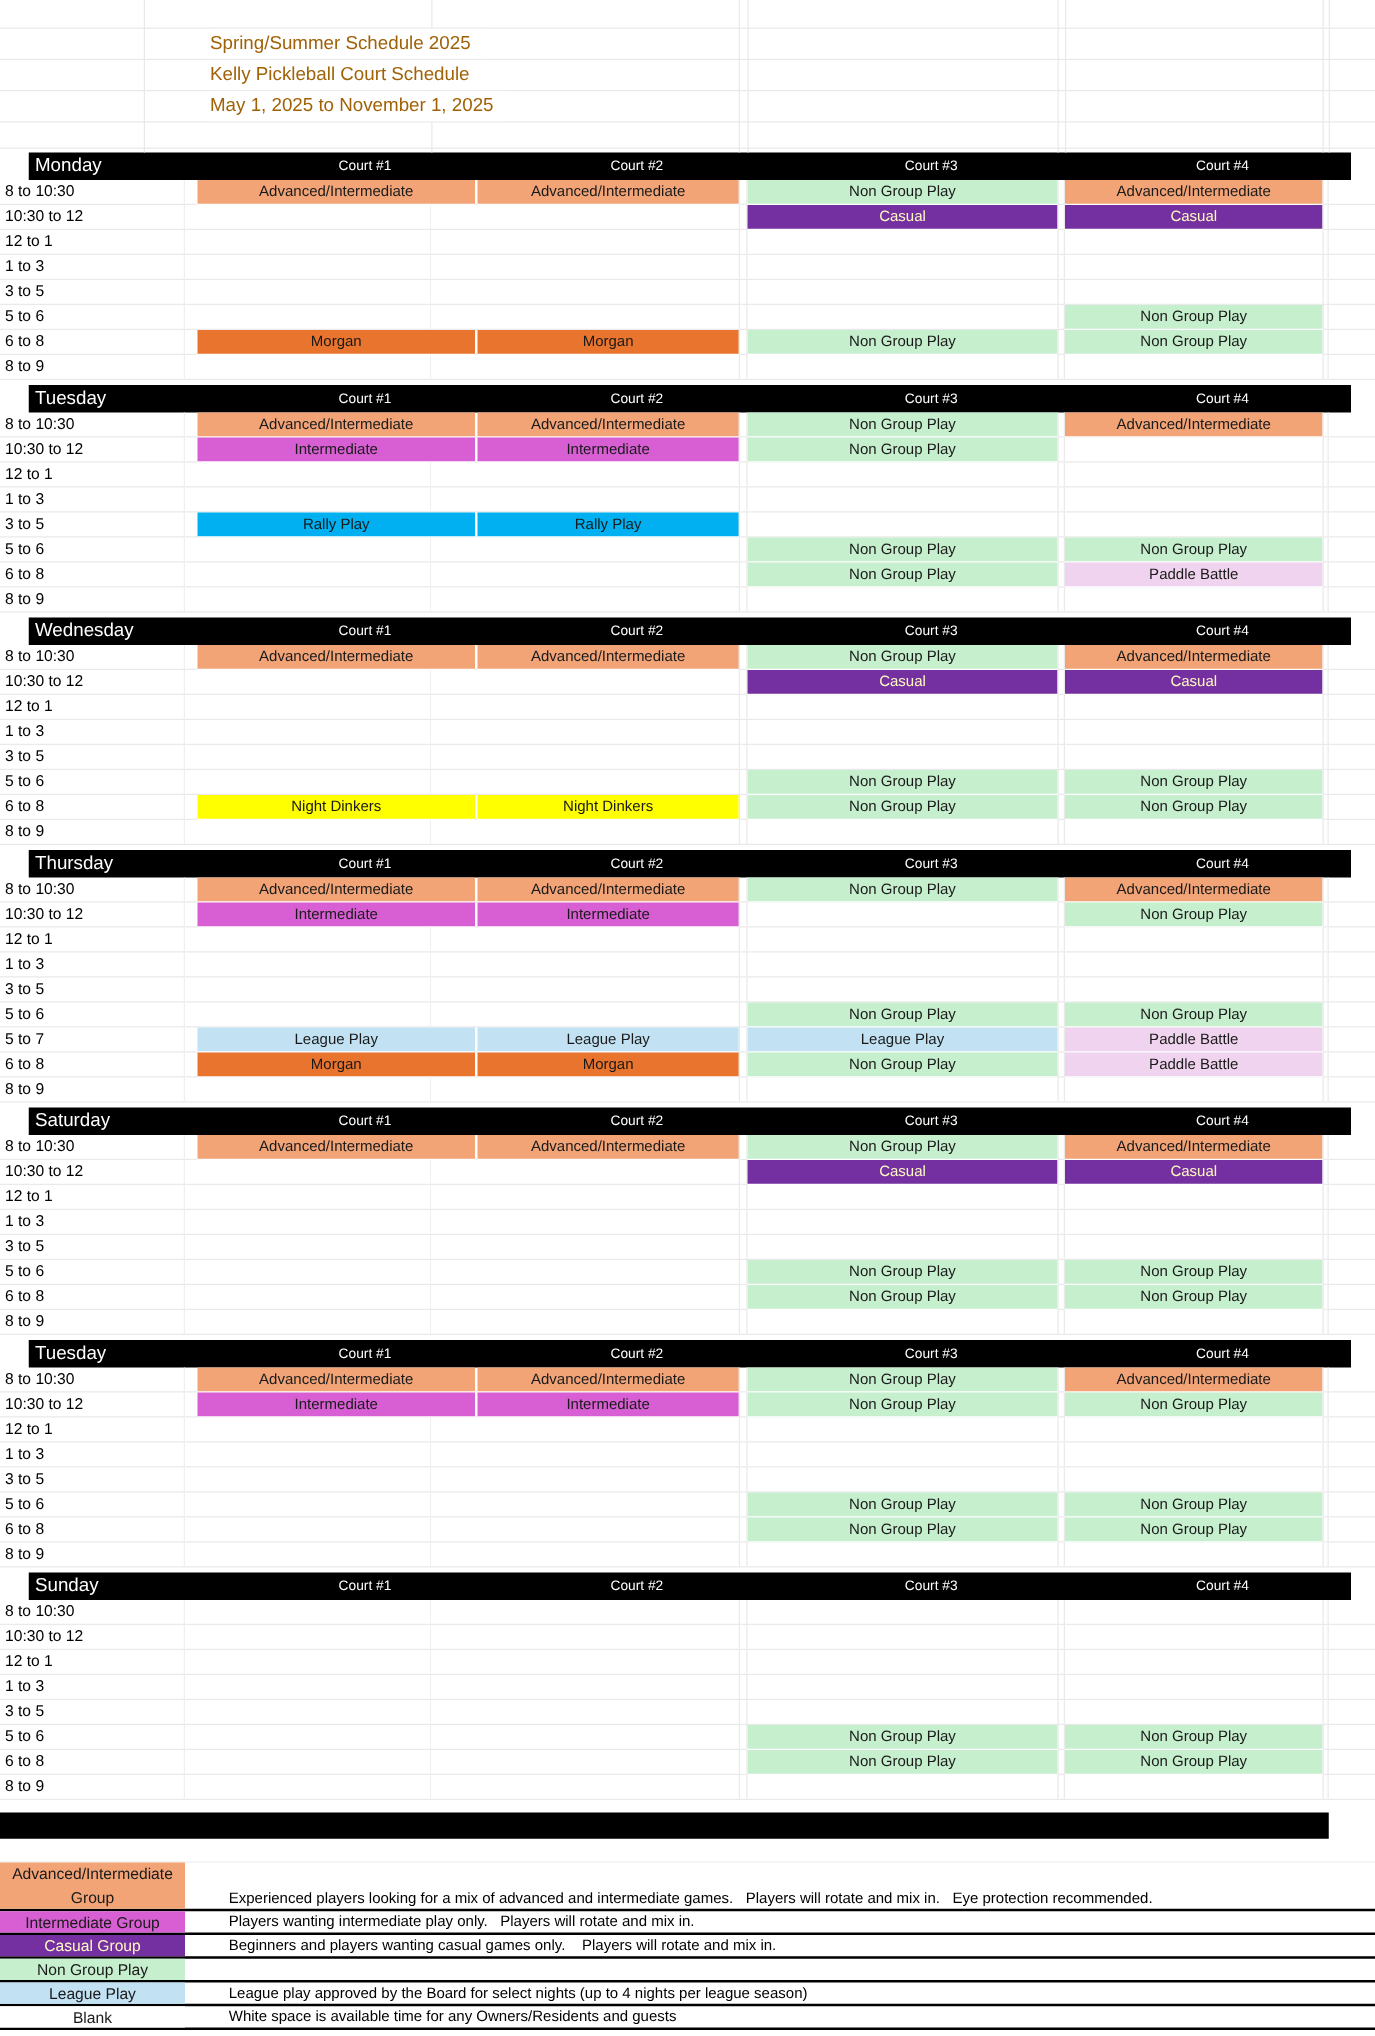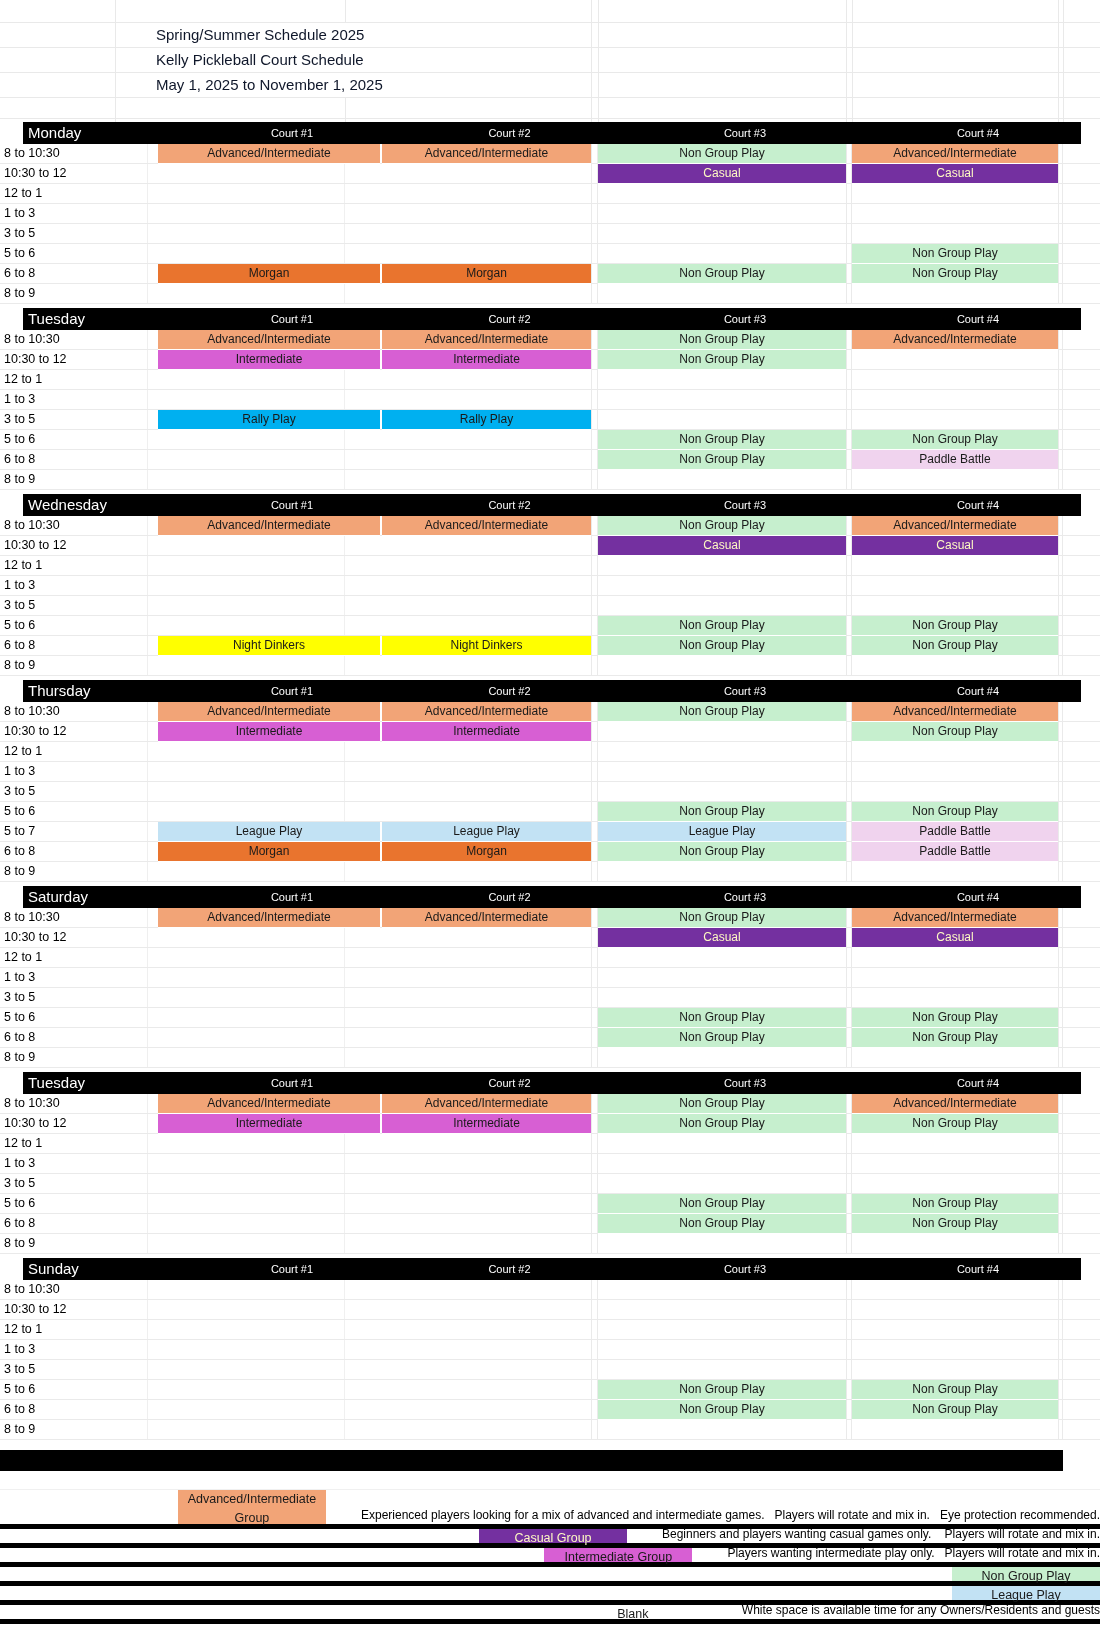--- a/index.html
+++ b/index.html
@@ -2,21 +2,21 @@
 <html><head>
 <meta charset="utf-8">
 <style>
   html,body{margin:0;padding:0;background:#fff;}
   body{width:1100px;height:1629px;font-family:"Liberation Sans",sans-serif;color:#1a1a1a;}
   .page{position:relative;width:1100px;height:1629px;overflow:hidden;background:#fff;}
 
   
   .titlebox{position:relative;height:122px;}
   .gl{position:absolute;background:#E9E9E9;}
-  .t{position:absolute;left:156px;font-size:15px;line-height:24px;height:24px;color:#0f172a;
+  .t{position:absolute;left:168px;font-size:15px;line-height:24px;height:24px;color:#a16207;
      white-space:nowrap;background:#fff;padding-right:10px;z-index:1;}
 
   
   .row{display:flex;height:20px;box-sizing:border-box;border-bottom:1px solid #EAEAEA;}
   .time{width:148px;box-sizing:border-box;font-size:12.5px;line-height:19px;padding-left:4px;
         color:#000;border-right:1px solid #EFEFEF;white-space:nowrap;}
   .g1{width:10px}
   .c1,.c2,.c3,.c4{box-sizing:border-box;font-size:12px;text-align:center;line-height:19px;white-space:nowrap;overflow:hidden;}
   .c1{width:222px}
   .g2{width:2px}
@@ -34,21 +34,21 @@
   
   .header{height:22px;border-bottom:none;background:linear-gradient(to right,#000 0,#000 1058px,transparent 1058px);margin-left:23px;}
   .header .time{border:none;color:#fff;font-size:15px;line-height:22px;padding-left:5px;}
   .header .ch{color:#fff;font-size:11px;line-height:22px;background:transparent;}
   .header .g3,.header .g4,.header .g5{border:none;}
   .day{margin-bottom:4px;}
 
   
   .sepbar{width:1063px;height:21px;background:#000;margin-top:10px;}
   .legend-gap{height:19px;box-sizing:border-box;border-bottom:1px solid #F0F0F0;}
-  .lg-row{display:flex;align-items:flex-end;height:19px;box-sizing:border-box;border-bottom:5px solid #000000;justify-content:flex-end;}
+  .lg-row{display:flex;align-items:flex-end;height:19px;box-sizing:border-box;border-bottom:2px solid #000000;}
   .lg-row.tall{height:39px;}
   .lg-swatch{width:148px;align-self:stretch;text-align:center;font-size:12.5px;line-height:18px;white-space:normal;}
   .tall .lg-swatch{line-height:19px;}
   .lg-desc{padding-left:15px;font-size:12px;line-height:17px;white-space:pre;color:#000;margin-left:20px;}
 </style>
 </head>
 <body>
 
 <div class="page">
 
@@ -858,32 +858,33 @@
 
   <div class="sepbar"></div>
   <div class="legend-gap"></div>
 
   <div id="legend">
       <div class="lg-row tall">
         <div class="lg-swatch" style="background: rgb(242, 164, 119);">Advanced/Intermediate Group</div>
         <div class="lg-desc">Experienced players looking for a mix of advanced and intermediate games.   Players will rotate and mix in.   Eye protection recommended.</div>
       </div>
       <div class="lg-row">
+        <div class="lg-swatch" style="background: rgb(215, 95, 211);">Intermediate Group</div>
+        <div class="lg-desc">Players wanting intermediate play only.   Players will rotate and mix in.</div>
+      </div>
+      <div class="lg-row">
         <div class="lg-swatch casual" style="background: rgb(116, 48, 160);">Casual Group</div>
         <div class="lg-desc">Beginners and players wanting casual games only.    Players will rotate and mix in.</div>
       </div>
       <div class="lg-row">
-        <div class="lg-swatch" style="background: rgb(215, 95, 211);">Intermediate Group</div>
-        <div class="lg-desc">Players wanting intermediate play only.   Players will rotate and mix in.</div>
-      </div>
-      <div class="lg-row">
         <div class="lg-swatch" style="background: rgb(198, 239, 206);">Non Group Play</div>
       </div>
       <div class="lg-row">
         <div class="lg-swatch" style="background: rgb(194, 226, 244);">League Play</div>
+        <div class="lg-desc">League play approved by the Board for select nights (up to 4 nights per league season)</div>
       </div>
       <div class="lg-row">
         <div class="lg-swatch" style="background: rgb(255, 255, 255);">Blank</div>
         <div class="lg-desc">White space is available time for any Owners/Residents and guests</div>
       </div>
     </div>
 
 </div>
 
 </body></html>

